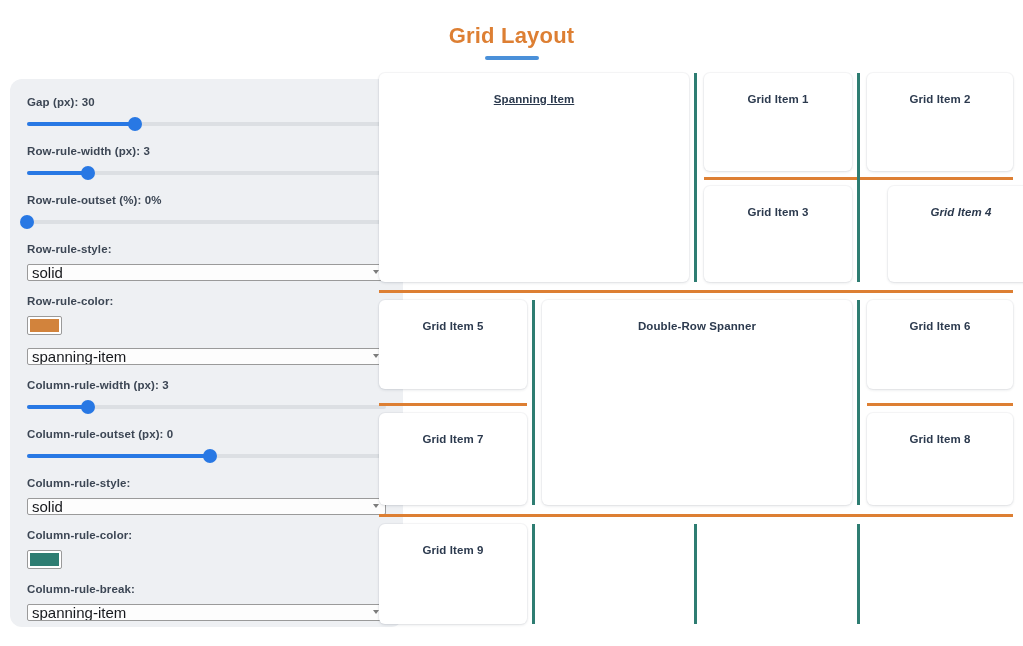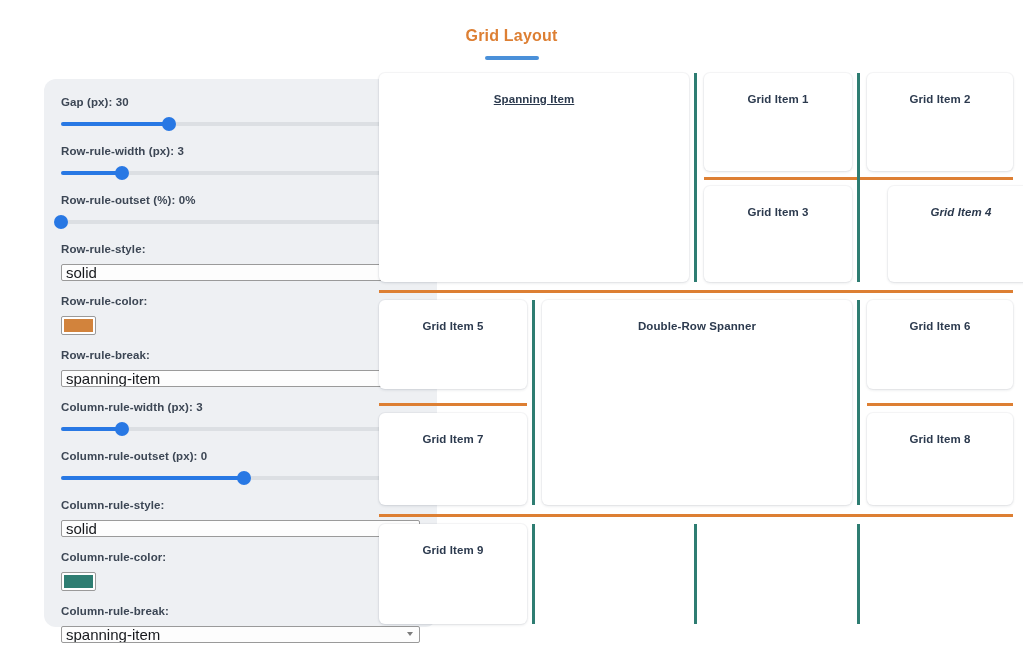--- a/index.html
+++ b/index.html
@@ -11,35 +11,34 @@
     overflow: hidden;
   }
   .page { position: relative; width: 1023px; height: 646px; }
 
   
   .title-wrap {
     position: absolute; left: 0; top: 22px; width: 1023px;
     text-align: center;
   }
   .title {
-    font-size: 16px; font-weight: bold; color: #dd7f33;
+    font-size: 22px; font-weight: bold; color: #dd7f33;
     letter-spacing: 0.2px; line-height: 28px;
   }
   .title-underline {
     width: 54px; height: 4px; border-radius: 2px;
     background: #4a90d9; margin: 6px auto 0 auto;
   }
 
   
   .sidebar {
     position: absolute; left: 10px; top: 79px;
     width: 393px; height: 548px;
     background: #eef0f3; border-radius: 12px;
     padding: 16px 17px 14px 17px;
-    margin-left: 34px;
   }
   .ctl { margin-bottom: 13px; }
   .ctl:last-child { margin-bottom: 0; }
   .ctl-label {
     font-size: 11.5px; font-weight: bold; color: #3c4654;
     line-height: 15px; margin-bottom: 7px; letter-spacing: .1px;
   }
 
   
   .range {
@@ -147,21 +146,20 @@
         <div class="ctl-label">Row-rule-style:</div>
         <div class="select"><span>solid</span><span class="chev"></span></div>
       </div>
       <div class="ctl">
         <div class="ctl-label">Row-rule-color:</div>
         <div class="swatch">
           <div class="swatch-inner" style="background: rgb(210, 131, 60);"></div>
         </div>
       </div>
       <div class="ctl">
-        <div class="ctl-label">Row-rule-break:</div>
         <div class="select"><span>spanning-item</span><span class="chev"></span></div>
       </div>
       <div class="ctl">
         <div class="ctl-label">Column-rule-width (px): 3</div>
         <div class="range">
           <div class="range-track"></div>
           <div class="range-fill" style="width: 17%;"></div>
           <div class="range-thumb" style="left: 17%;"></div>
         </div>
       </div>

